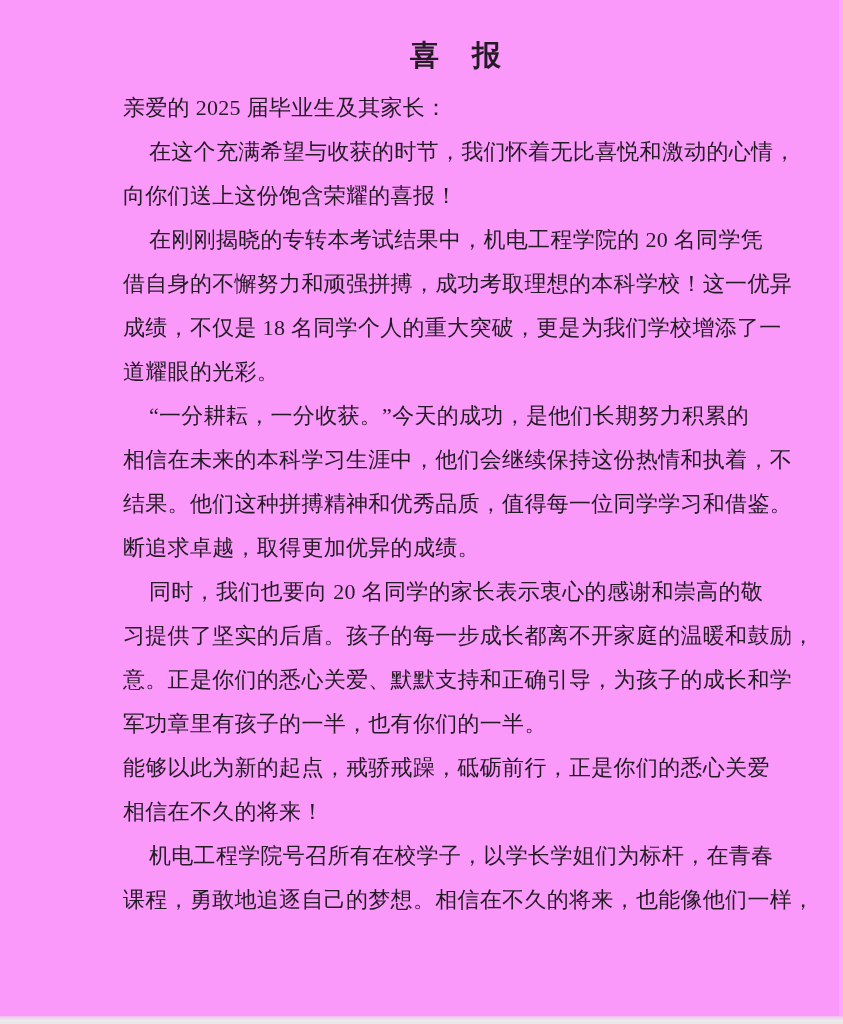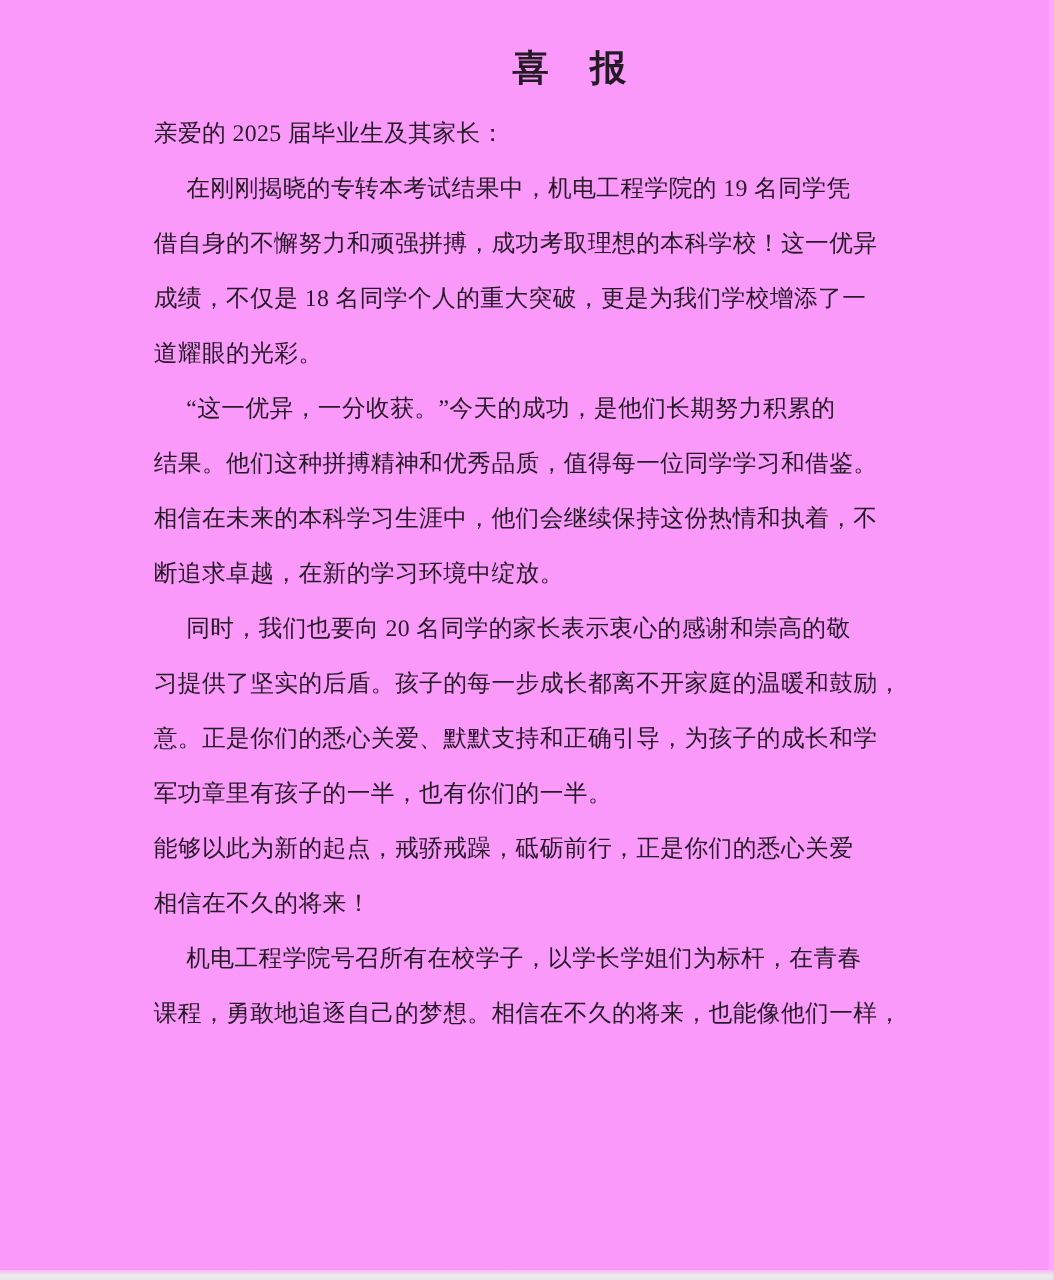--- a/index.html
+++ b/index.html
@@ -33,21 +33,21 @@
   }
   .body-text {
     position: absolute;
     top: 86px;
     left: 123px;
     width: 700px;
   }
   .line {
     height: 44px;
     line-height: 44px;
-    font-size: 19px;
+    font-size: 22px;
     white-space: nowrap;
     letter-spacing: 0.3px;
   }
   .line.indent {
     padding-left: 26px;
   }
   .page-bottom-edge {
     position: absolute;
     left: 0;
     bottom: 0;
@@ -69,33 +69,37 @@
 <body>
 
 <div class="page">
 
   <div class="title">喜　报</div>
 
   <div class="body-text">
 
     <div class="line">亲爱的 2025 届毕业生及其家长：</div>
 
+    <div>
+      <div class="line indent">在这个充满希望与收获的时节，我们怀着无比喜悦和激动的心情，</div>
+      <div class="line">向你们送上这份饱含荣耀的喜报！</div>
+    </div>
 
     <div>
-      <div class="line indent">在刚刚揭晓的专转本考试结果中，机电工程学院的 19 名同学凭</div>
+      <div class="line indent">在刚刚揭晓的专转本考试结果中，机电工程学院的 20 名同学凭</div>
       <div class="line">借自身的不懈努力和顽强拼搏，成功考取理想的本科学校！这一优异</div>
       <div class="line">成绩，不仅是 18 名同学个人的重大突破，更是为我们学校增添了一</div>
       <div class="line">道耀眼的光彩。</div>
     </div>
 
     <div>
-      <div class="line indent">“这一优异，一分收获。”今天的成功，是他们长期努力积累的</div>
+      <div class="line indent">“一分耕耘，一分收获。”今天的成功，是他们长期努力积累的</div>
+      <div class="line">相信在未来的本科学习生涯中，他们会继续保持这份热情和执着，不</div>
       <div class="line">结果。他们这种拼搏精神和优秀品质，值得每一位同学学习和借鉴。</div>
-      <div class="line">相信在未来的本科学习生涯中，他们会继续保持这份热情和执着，不</div>
-      <div class="line">断追求卓越，在新的学习环境中绽放。</div>
+      <div class="line">断追求卓越，取得更加优异的成绩。</div>
     </div>
 
     <div>
       <div class="line indent">同时，我们也要向 20 名同学的家长表示衷心的感谢和崇高的敬</div>
       <div class="line">习提供了坚实的后盾。孩子的每一步成长都离不开家庭的温暖和鼓励，</div>
       <div class="line">意。正是你们的悉心关爱、默默支持和正确引导，为孩子的成长和学</div>
       <div class="line">军功章里有孩子的一半，也有你们的一半。</div>
     </div>
 
     <div>

